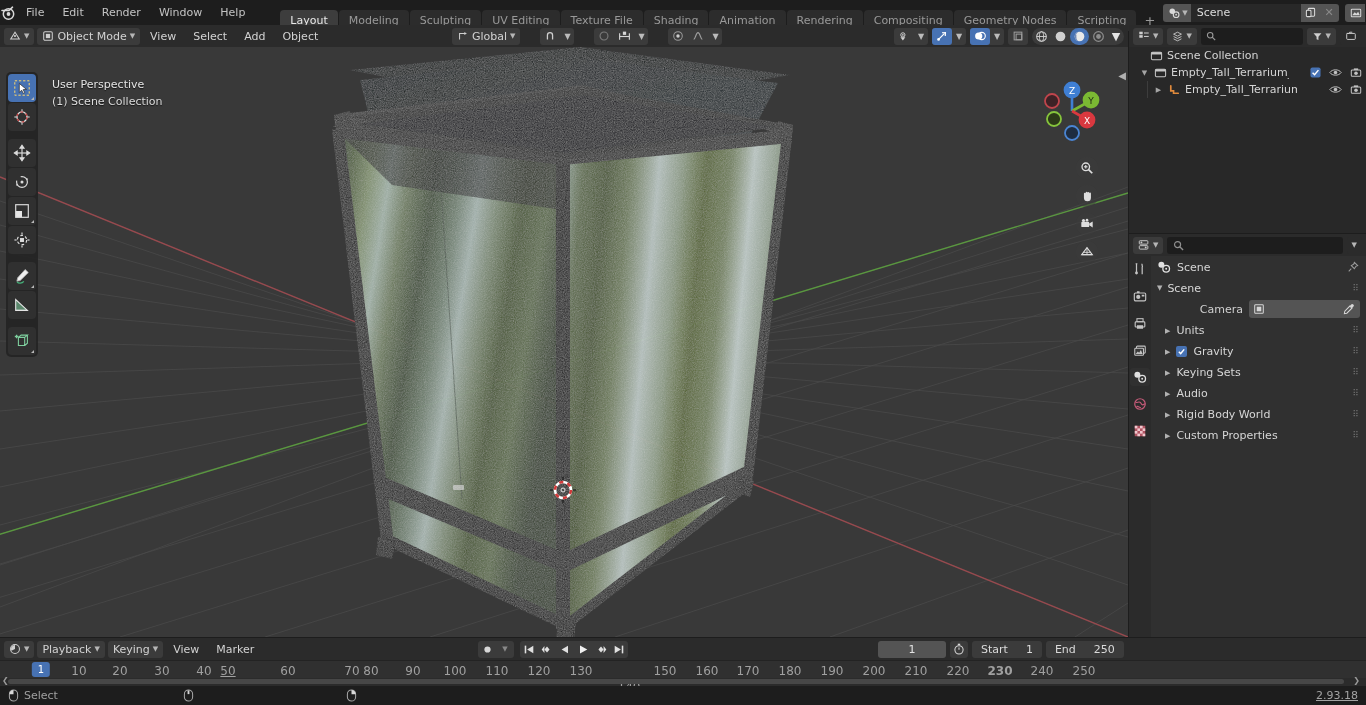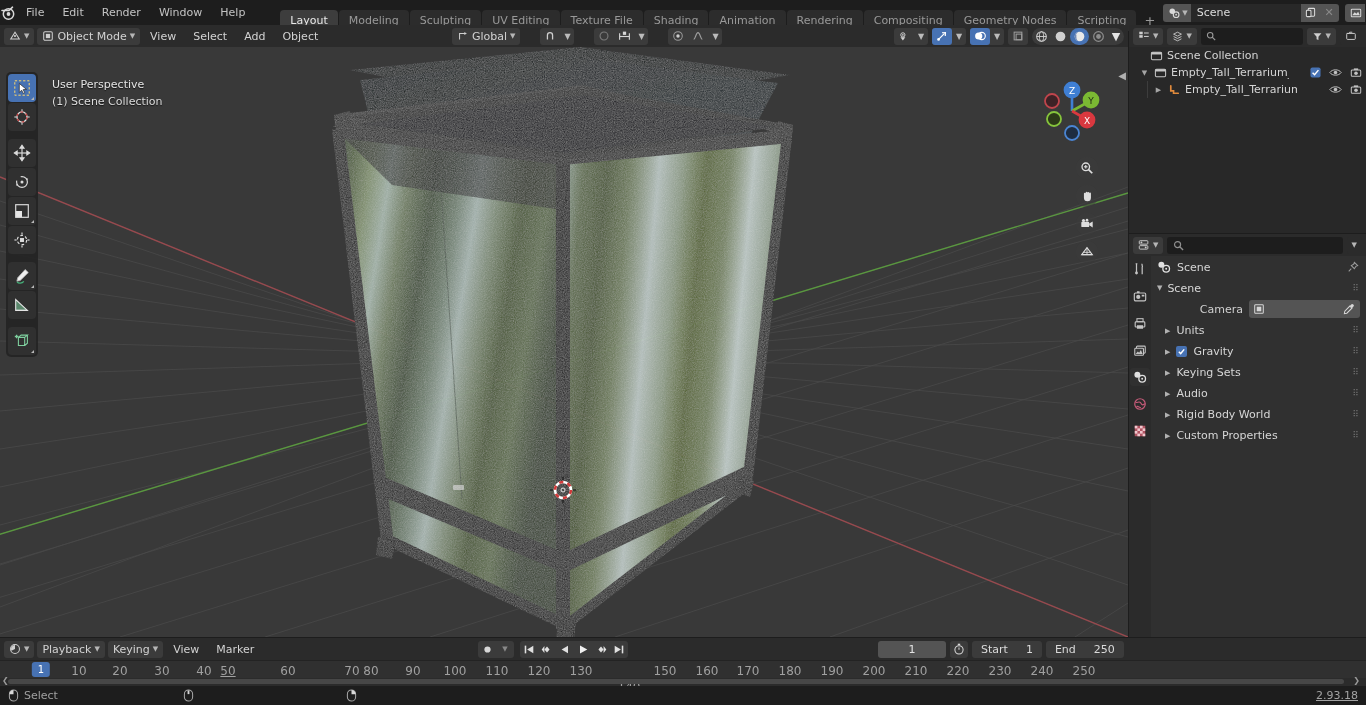--- a/index.html
+++ b/index.html
@@ -1086,21 +1086,21 @@
       <div class="tick" style="left:581px;text-align:right;">130</div>
       <div class="tick" style="left:629px;margin-top:16px;">140</div>
       <div class="tick" style="left:665px;">150</div>
       <div class="tick" style="left:707px;">160</div>
       <div class="tick" style="left:748px;">170</div>
       <div class="tick" style="left:790px;">180</div>
       <div class="tick" style="left:832px;">190</div>
       <div class="tick" style="left:874px;">200</div>
       <div class="tick" style="left:916px;">210</div>
       <div class="tick" style="left:958px;">220</div>
-      <div class="tick" style="left:1000px;">230</div>
+      <div class="tick" style="left:1000px;font-weight:bold;">230</div>
       <div class="tick" style="left:1042px;">240</div>
       <div class="tick" style="left:1084px;">250</div>
     </div>
 
     <div class="tl-scrollbar"></div>
     <div style="position:absolute;right:6px;bottom:1px;color:#9a9a9a;font-size:8px;">❯</div>
     <div style="position:absolute;left:2px;bottom:1px;color:#9a9a9a;font-size:8px;">❮</div>
   </div>
 
   <div class="statusbar">

